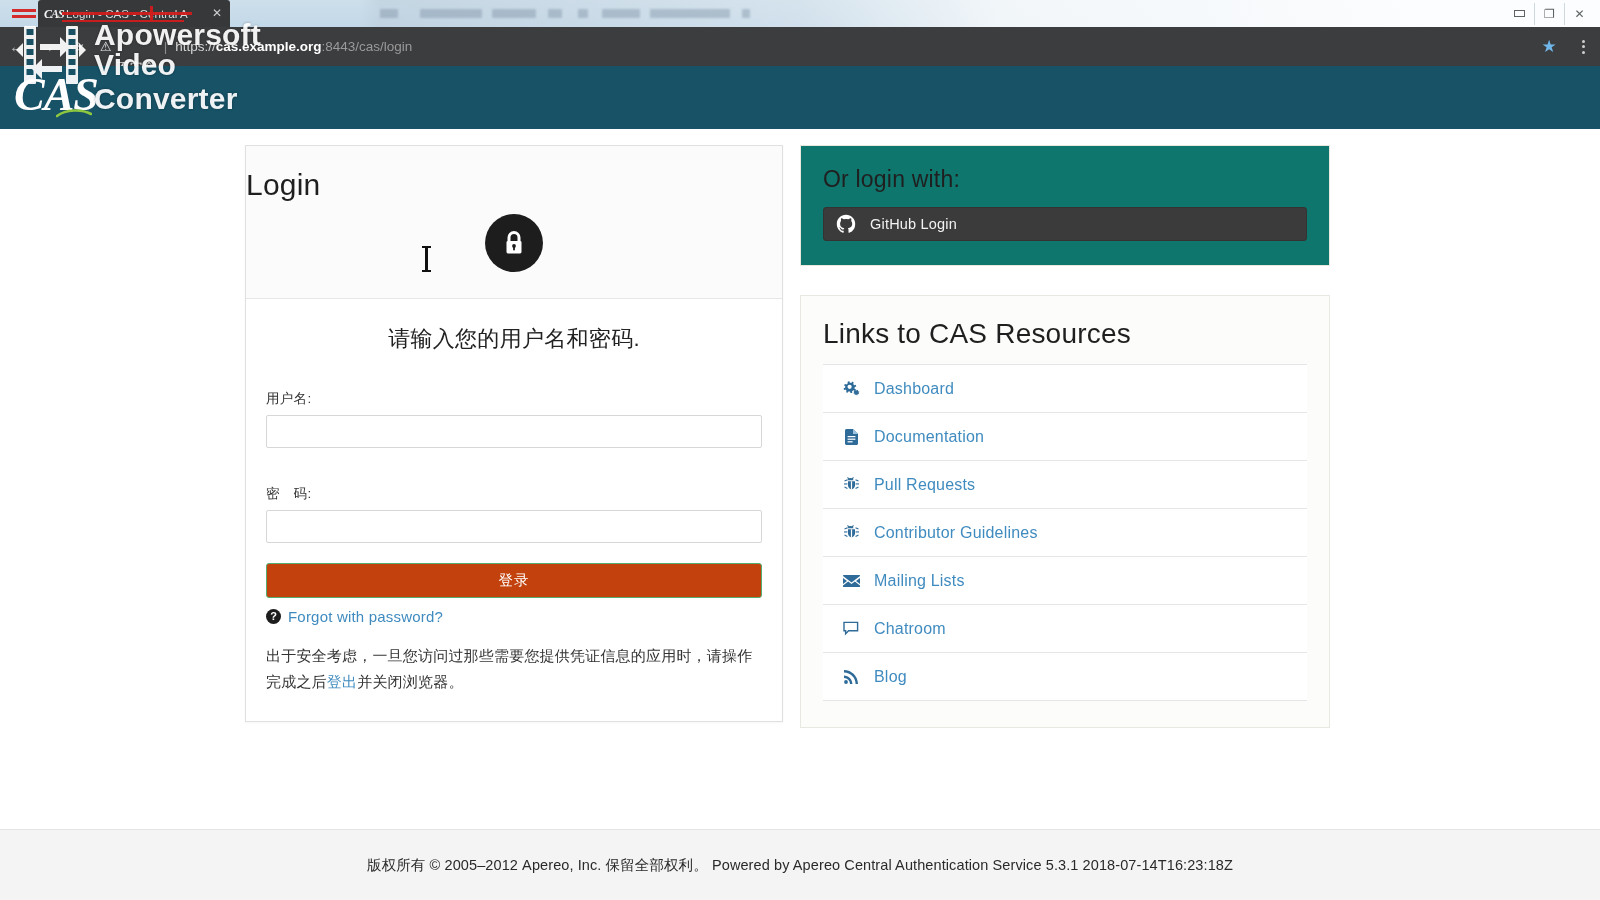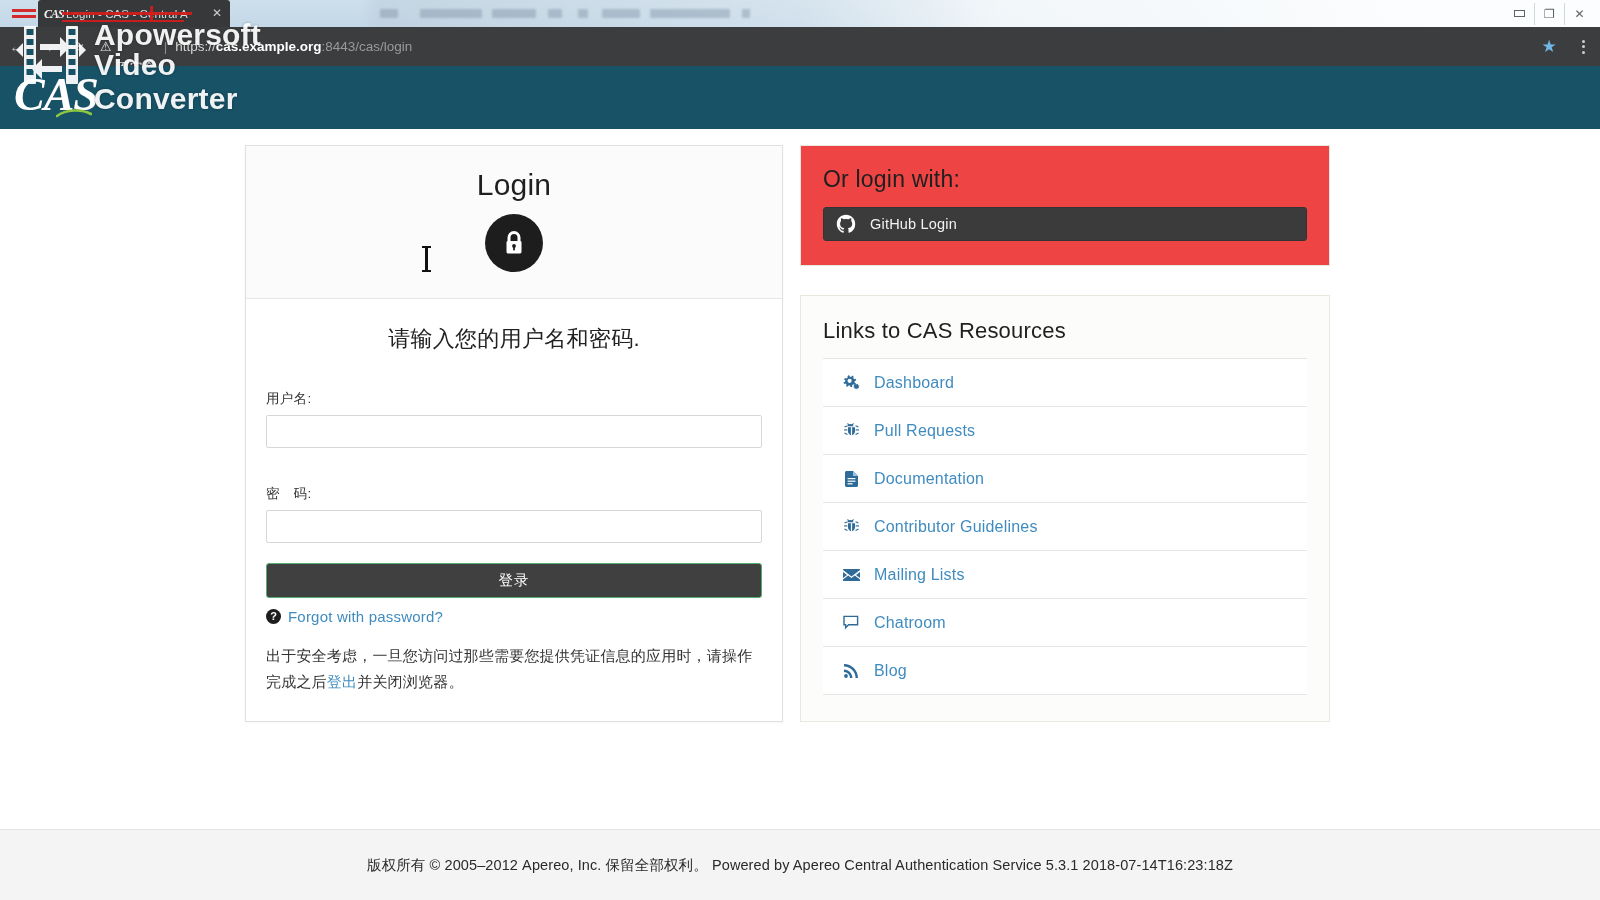--- a/index.html
+++ b/index.html
@@ -184,21 +184,21 @@
     position: absolute; left: 245px; top: 16px;
     width: 538px;
     background: #ffffff;
     border: 1px solid #e0e0e0;
     box-shadow: 0 1px 2px rgba(0,0,0,.04);
   }
   #login-panel-header {
     background: #fbfbfb;
     border-bottom: 1px solid #e6e6e6;
     padding: 20px 0 26px;
-    text-align: center;
+    text-align: left;
   }
   #login-title {
     font-size: 30px;
     color: #1f1f1f;
     font-weight: normal;
     letter-spacing: .2px;
     line-height: 38px;
   }
   #lock-badge {
     width: 58px; height: 58px; border-radius: 50%;
@@ -232,21 +232,21 @@
     font-size: 14px;
     padding: 0 8px;
     color: #333;
     outline: none;
     display: block;
   }
   #password-group { margin-top: 18px; }
   #login-submit {
     margin-top: 20px;
     width: 100%; height: 35px;
-    background: #404040;
+    background: #c2410c;
     border: 1px solid #54ad71;
     border-radius: 3px;
     color: #ffffff;
     font-size: 14.5px;
     letter-spacing: 1px;
     cursor: pointer;
     font-family: inherit;
   }
   #forgot-row {
     margin-top: 10px;
@@ -269,21 +269,21 @@
     color: #333;
     line-height: 26px;
     letter-spacing: .2px;
   }
   #security-note a { color: #3f8bbf; text-decoration: none; }
 
   
   #oauth-panel {
     position: absolute; left: 800px; top: 16px;
     width: 530px;
-    background: #ef4444;
+    background: #0f766e;
     border: 1px solid #e8e7e0;
     padding: 20px 22px 24px;
   }
   #oauth-title {
     font-size: 23px; color: #1f1f1f; font-weight: normal;
     margin-bottom: 14px; letter-spacing: .2px;
   }
   #github-login-button {
     display: flex; align-items: center;
     width: 100%; height: 21px;
@@ -299,21 +299,21 @@
   }
 
   #resources-panel {
     position: absolute; left: 800px; top: 166px;
     width: 530px;
     background: #fcfcfa;
     border: 1px solid #e8e7e0;
     padding: 22px 22px 26px;
   }
   #resources-title {
-    font-size: 22px; color: #1f1f1f; font-weight: normal;
+    font-size: 28px; color: #1f1f1f; font-weight: normal;
     letter-spacing: .2px;
     margin-bottom: 14px;
   }
   #resources-list { list-style: none; border-top: 1px solid #e6e6e6; }
   .resource-item {
     display: flex; align-items: center;
     height: 48px;
     border-bottom: 1px solid #e6e6e6;
     padding: 0 6px 0 18px;
     background: #ffffff;
@@ -506,49 +506,49 @@
                 <path d="M6.2 0l.5 1.5 1.6.4.9-1.3 1.5.9-.5 1.5 1.1 1.2 1.5-.4.4 1.7-1.5.5-.2 1.6 1.3.9-1 1.4-1.4-.6-1.3 1 .1 1.6-1.7.2-.5-1.5-1.6-.2-.9 1.3L3 11.3l.6-1.5L2.5 8.6 1 9 .6 7.3l1.5-.5.2-1.6L1 4.3l1-1.4 1.4.6 1.3-1L4.6.9z"></path>
                 <circle cx="6.6" cy="5.8" r="2.1" fill="#ffffff"></circle>
                 <path d="M13.2 8.5l.9.3.3 1.1 1 .2.6-.9 1 .6-.3 1 .7.8 1-.2.2 1.1-.9.4-.1 1 .9.6-.7.9-.9-.4-.9.6v1.1l-1.1.1-.3-1-1-.1-.6.9-.9-.6.3-1-.7-.8-1 .2-.2-1.1.9-.3.1-1-.8-.7.6-.9.9.4.9-.7z" transform="scale(.72) translate(4,3)"></path>
               </g>
             </svg>
           </span>
           <span class="resource-label">Dashboard</span>
         </li>
         <li class="resource-item">
           <span class="resource-icon">
+            <svg width="13" height="16" viewBox="0 0 13 16">
+              <path fill="#2f6b99" d="M8 0H1.5C.7 0 0 .7 0 1.5v13C0 15.3.7 16 1.5 16h10c.8 0 1.5-.7 1.5-1.5V5L8 0z"></path>
+              <path fill="#9cc4e0" d="M8 0v5h5z"></path>
+              <g fill="#ffffff">
+                <rect x="2.6" y="7" width="7.8" height="1.2"></rect>
+                <rect x="2.6" y="9.6" width="7.8" height="1.2"></rect>
+                <rect x="2.6" y="12.2" width="5" height="1.2"></rect>
+              </g>
+            </svg>
+          </span>
+          <span class="resource-label">Documentation</span>
+        </li>
+        <li class="resource-item">
+          <span class="resource-icon">
             <svg width="15" height="16" viewBox="0 0 15 16">
               <g fill="#2f6b99">
                 <path d="M5 1.2 3.9.1l-.8.8 1.2 1.2a4 4 0 0 0-.9 1.2h6.2a4 4 0 0 0-.9-1.2L9.9.9 9.1.1 8 1.2a4.2 4.2 0 0 0-3 0z"></path>
                 <path d="M4 4.3h7v4c0 2.2-1.6 4-3.5 4S4 10.5 4 8.3z"></path>
                 <rect x="6.9" y="4.3" width="1.2" height="8.2" fill="#ffffff"></rect>
                 <rect x="0" y="6.4" width="3.4" height="1.1"></rect>
                 <rect x="11.6" y="6.4" width="3.4" height="1.1"></rect>
                 <rect x="0.4" y="10.2" width="3.2" height="1.1" transform="rotate(25 2 10.7)"></rect>
                 <rect x="11.4" y="10.2" width="3.2" height="1.1" transform="rotate(-25 13 10.7)"></rect>
                 <rect x="0.4" y="2.8" width="3.2" height="1.1" transform="rotate(-25 2 3.3)"></rect>
                 <rect x="11.4" y="2.8" width="3.2" height="1.1" transform="rotate(25 13 3.3)"></rect>
               </g>
             </svg>
           </span>
           <span class="resource-label">Pull Requests</span>
-        </li>
-        <li class="resource-item">
-          <span class="resource-icon">
-            <svg width="13" height="16" viewBox="0 0 13 16">
-              <path fill="#2f6b99" d="M8 0H1.5C.7 0 0 .7 0 1.5v13C0 15.3.7 16 1.5 16h10c.8 0 1.5-.7 1.5-1.5V5L8 0z"></path>
-              <path fill="#9cc4e0" d="M8 0v5h5z"></path>
-              <g fill="#ffffff">
-                <rect x="2.6" y="7" width="7.8" height="1.2"></rect>
-                <rect x="2.6" y="9.6" width="7.8" height="1.2"></rect>
-                <rect x="2.6" y="12.2" width="5" height="1.2"></rect>
-              </g>
-            </svg>
-          </span>
-          <span class="resource-label">Documentation</span>
         </li>
         <li class="resource-item">
           <span class="resource-icon">
             <svg width="15" height="16" viewBox="0 0 15 16">
               <g fill="#2f6b99">
                 <path d="M5 1.2 3.9.1l-.8.8 1.2 1.2a4 4 0 0 0-.9 1.2h6.2a4 4 0 0 0-.9-1.2L9.9.9 9.1.1 8 1.2a4.2 4.2 0 0 0-3 0z"></path>
                 <path d="M4 4.3h7v4c0 2.2-1.6 4-3.5 4S4 10.5 4 8.3z"></path>
                 <rect x="6.9" y="4.3" width="1.2" height="8.2" fill="#ffffff"></rect>
                 <rect x="0" y="6.4" width="3.4" height="1.1"></rect>
                 <rect x="11.6" y="6.4" width="3.4" height="1.1"></rect>

